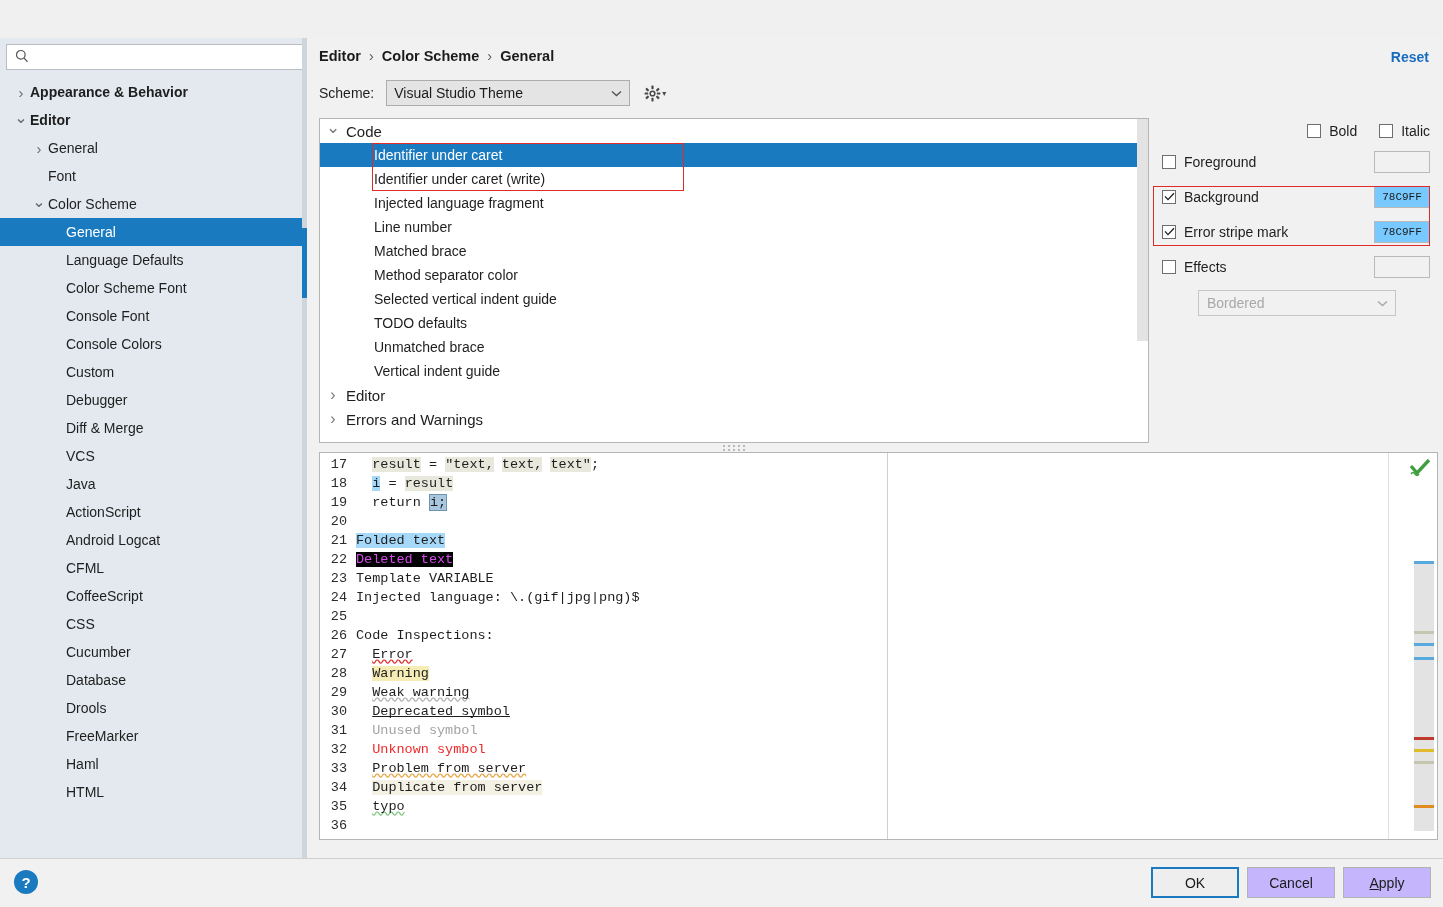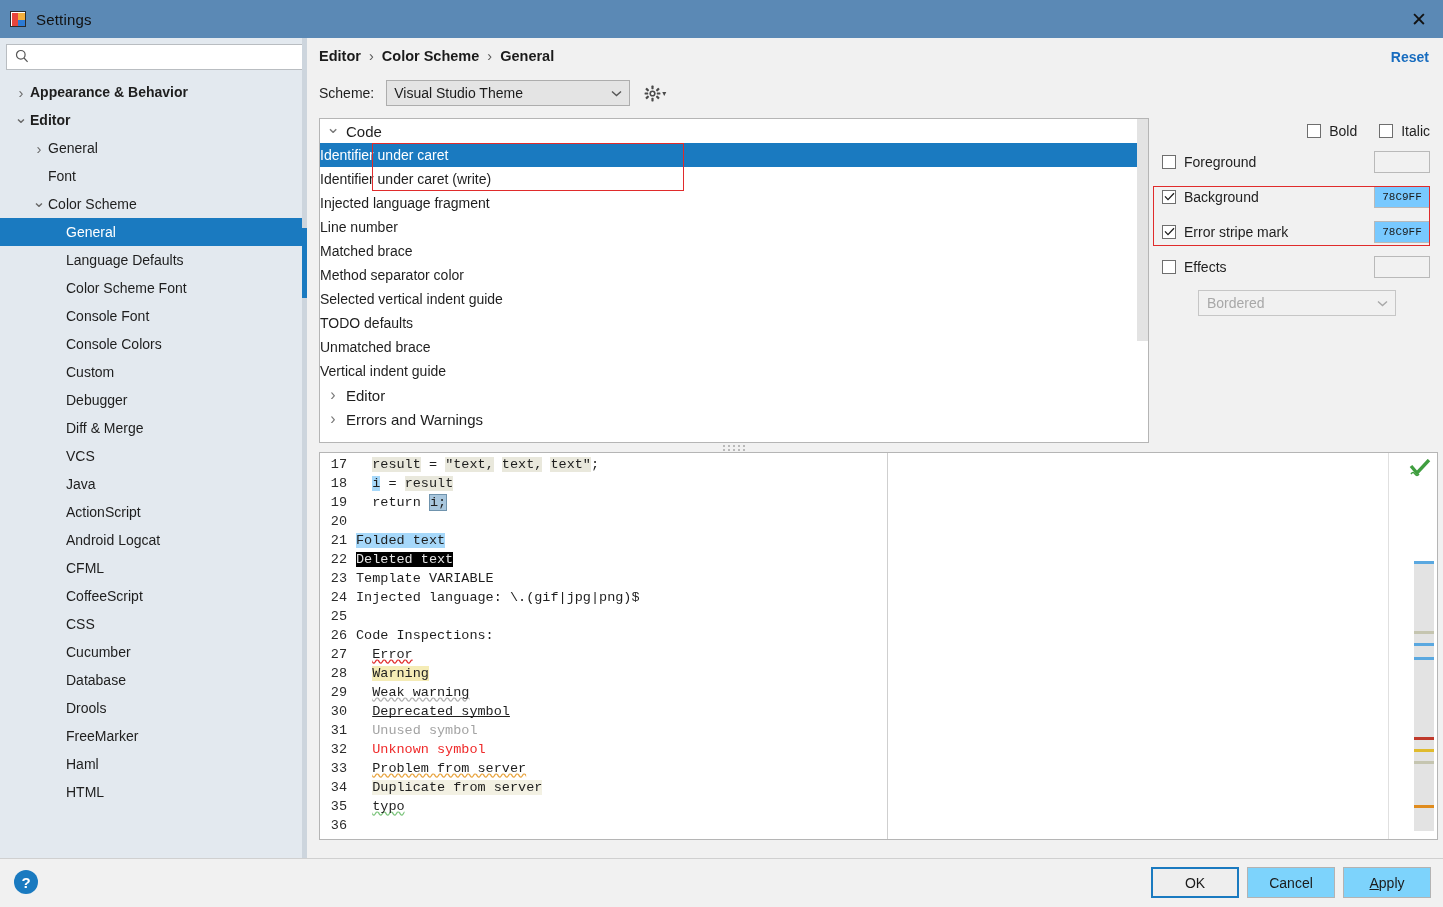--- a/index.html
+++ b/index.html
@@ -108,21 +108,21 @@
   .attrbox{
     position:absolute;left:12px;top:80px;width:830px;height:325px;
     background:#ffffff;border:1px solid #b5b5b5;box-sizing:border-box;overflow:hidden;
   }
   .attr-row{
     height:24px;display:flex;align-items:center;white-space:nowrap;font-size:14px;
     box-sizing:border-box;
   }
   .attr-row .tw{width:26px;flex:0 0 auto;display:flex;align-items:center;justify-content:center;color:#7a7a7a;}
   .attr-row.group .nm{font-size:15px;}
-  .attr-row.child{}
+  .attr-row.child{padding-left:54px;}
   .attr-row.selected{background:#1a7ac0;color:#ffffff;}
   .attr-sb-track{position:absolute;right:0;top:0;width:11px;bottom:0;background:#ffffff;}
   .attr-sb-thumb{position:absolute;right:0;width:11px;background:#e3e3e3;}
   .redbox1{
     position:absolute;left:52px;top:24px;width:312px;height:48px;
     border:1px solid #e02b2b;box-sizing:border-box;pointer-events:none;
   }
   .splitter{
     position:absolute;left:12px;top:405px;width:830px;height:9px;
     background:#f1f1f1;display:flex;align-items:center;justify-content:center;
@@ -179,21 +179,21 @@
   .gut{
     width:36px;text-align:right;padding-right:9px;color:#2b2b2b;flex:0 0 auto;
     box-sizing:border-box;
   }
   .ctext{flex:1;}
   .dot{color:#cfcfcf;}
   .hl-str{background:#e9e8dc;}
   .hl-ident{background:#a6d8fa;}
   .hl-caret{background:#a9c7de;border:1px solid #6f93ad;}
   .hl-fold{background:#a6d8fa;}
-  .hl-del{background:#000000;color:#e5e5e5;}
+  .hl-del{background:#000000;color:#d946ef;}
   .hl-warn{background:#f5ecb6;}
   .hl-dup{background:#f3f1e3;}
   .wavy-red{text-decoration:underline wavy #e02b2b;text-decoration-skip-ink:none;}
   .wavy-grey{text-decoration:underline wavy #b0b0b0;text-decoration-skip-ink:none;}
   .wavy-orange{text-decoration:underline wavy #e8a33d;text-decoration-skip-ink:none;}
   .wavy-green{text-decoration:underline wavy #7cc47c;text-decoration-skip-ink:none;text-align:right;}
   .straight{text-decoration:underline;text-decoration-skip-ink:none;}
   .grey-txt{color:#a3a3a3;}
   .red-txt{color:#ef2929;}
   .prev-divider{
@@ -214,43 +214,32 @@
     position:absolute;left:0;top:858px;width:1443px;height:49px;
     background:#f1f1f1;border-top:1px solid #d0d0d0;box-sizing:border-box;
   }
   .help-btn{
     position:absolute;left:14px;top:11px;width:24px;height:24px;border-radius:50%;
     background:#1a7ac0;color:#ffffff;display:flex;align-items:center;justify-content:center;
     font-size:15px;font-weight:bold;
   }
   .btnrow{position:absolute;right:12px;top:8px;display:flex;gap:8px;}
   .btn{
-    min-width:88px;height:31px;background:#7dd3fc;border:1px solid #b3b3b3;
+    min-width:88px;height:31px;background:#c4b5fd;border:1px solid #b3b3b3;
     display:flex;align-items:center;justify-content:center;
     font-size:14px;color:#1b1b1b;box-sizing:border-box;padding:0 12px;
   }
   .btn.default{border:2px solid #1a7ac0;background:#eeeeee;}
   .btn .mn{text-decoration:underline;}
 </style>
 </head>
 <body>
 
 <div class="app">
 
-  <div class="titlebar">
-    <div class="title-icon">
-      <div class="ij">
-          <div class="ij-b"></div>
-          <div class="ij-g"></div>
-          <div class="ij-y"></div>
-        </div>
-    </div>
-    <div class="title-text">Settings</div>
-    <div class="win-close">✕</div>
-  </div>
 
   <div class="sidebar">
     <div class="search-wrap">
       <div class="search-box">
         <span class="search-icon">
           <svg width="14" height="14" viewBox="0 0 14 14">
             <circle cx="5.8" cy="5.8" r="4.3" fill="none" stroke="#555" stroke-width="1.2"></circle>
             <line x1="9" y1="9" x2="12.6" y2="12.8" stroke="#555" stroke-width="1.2"></line>
           </svg>
         </span>

